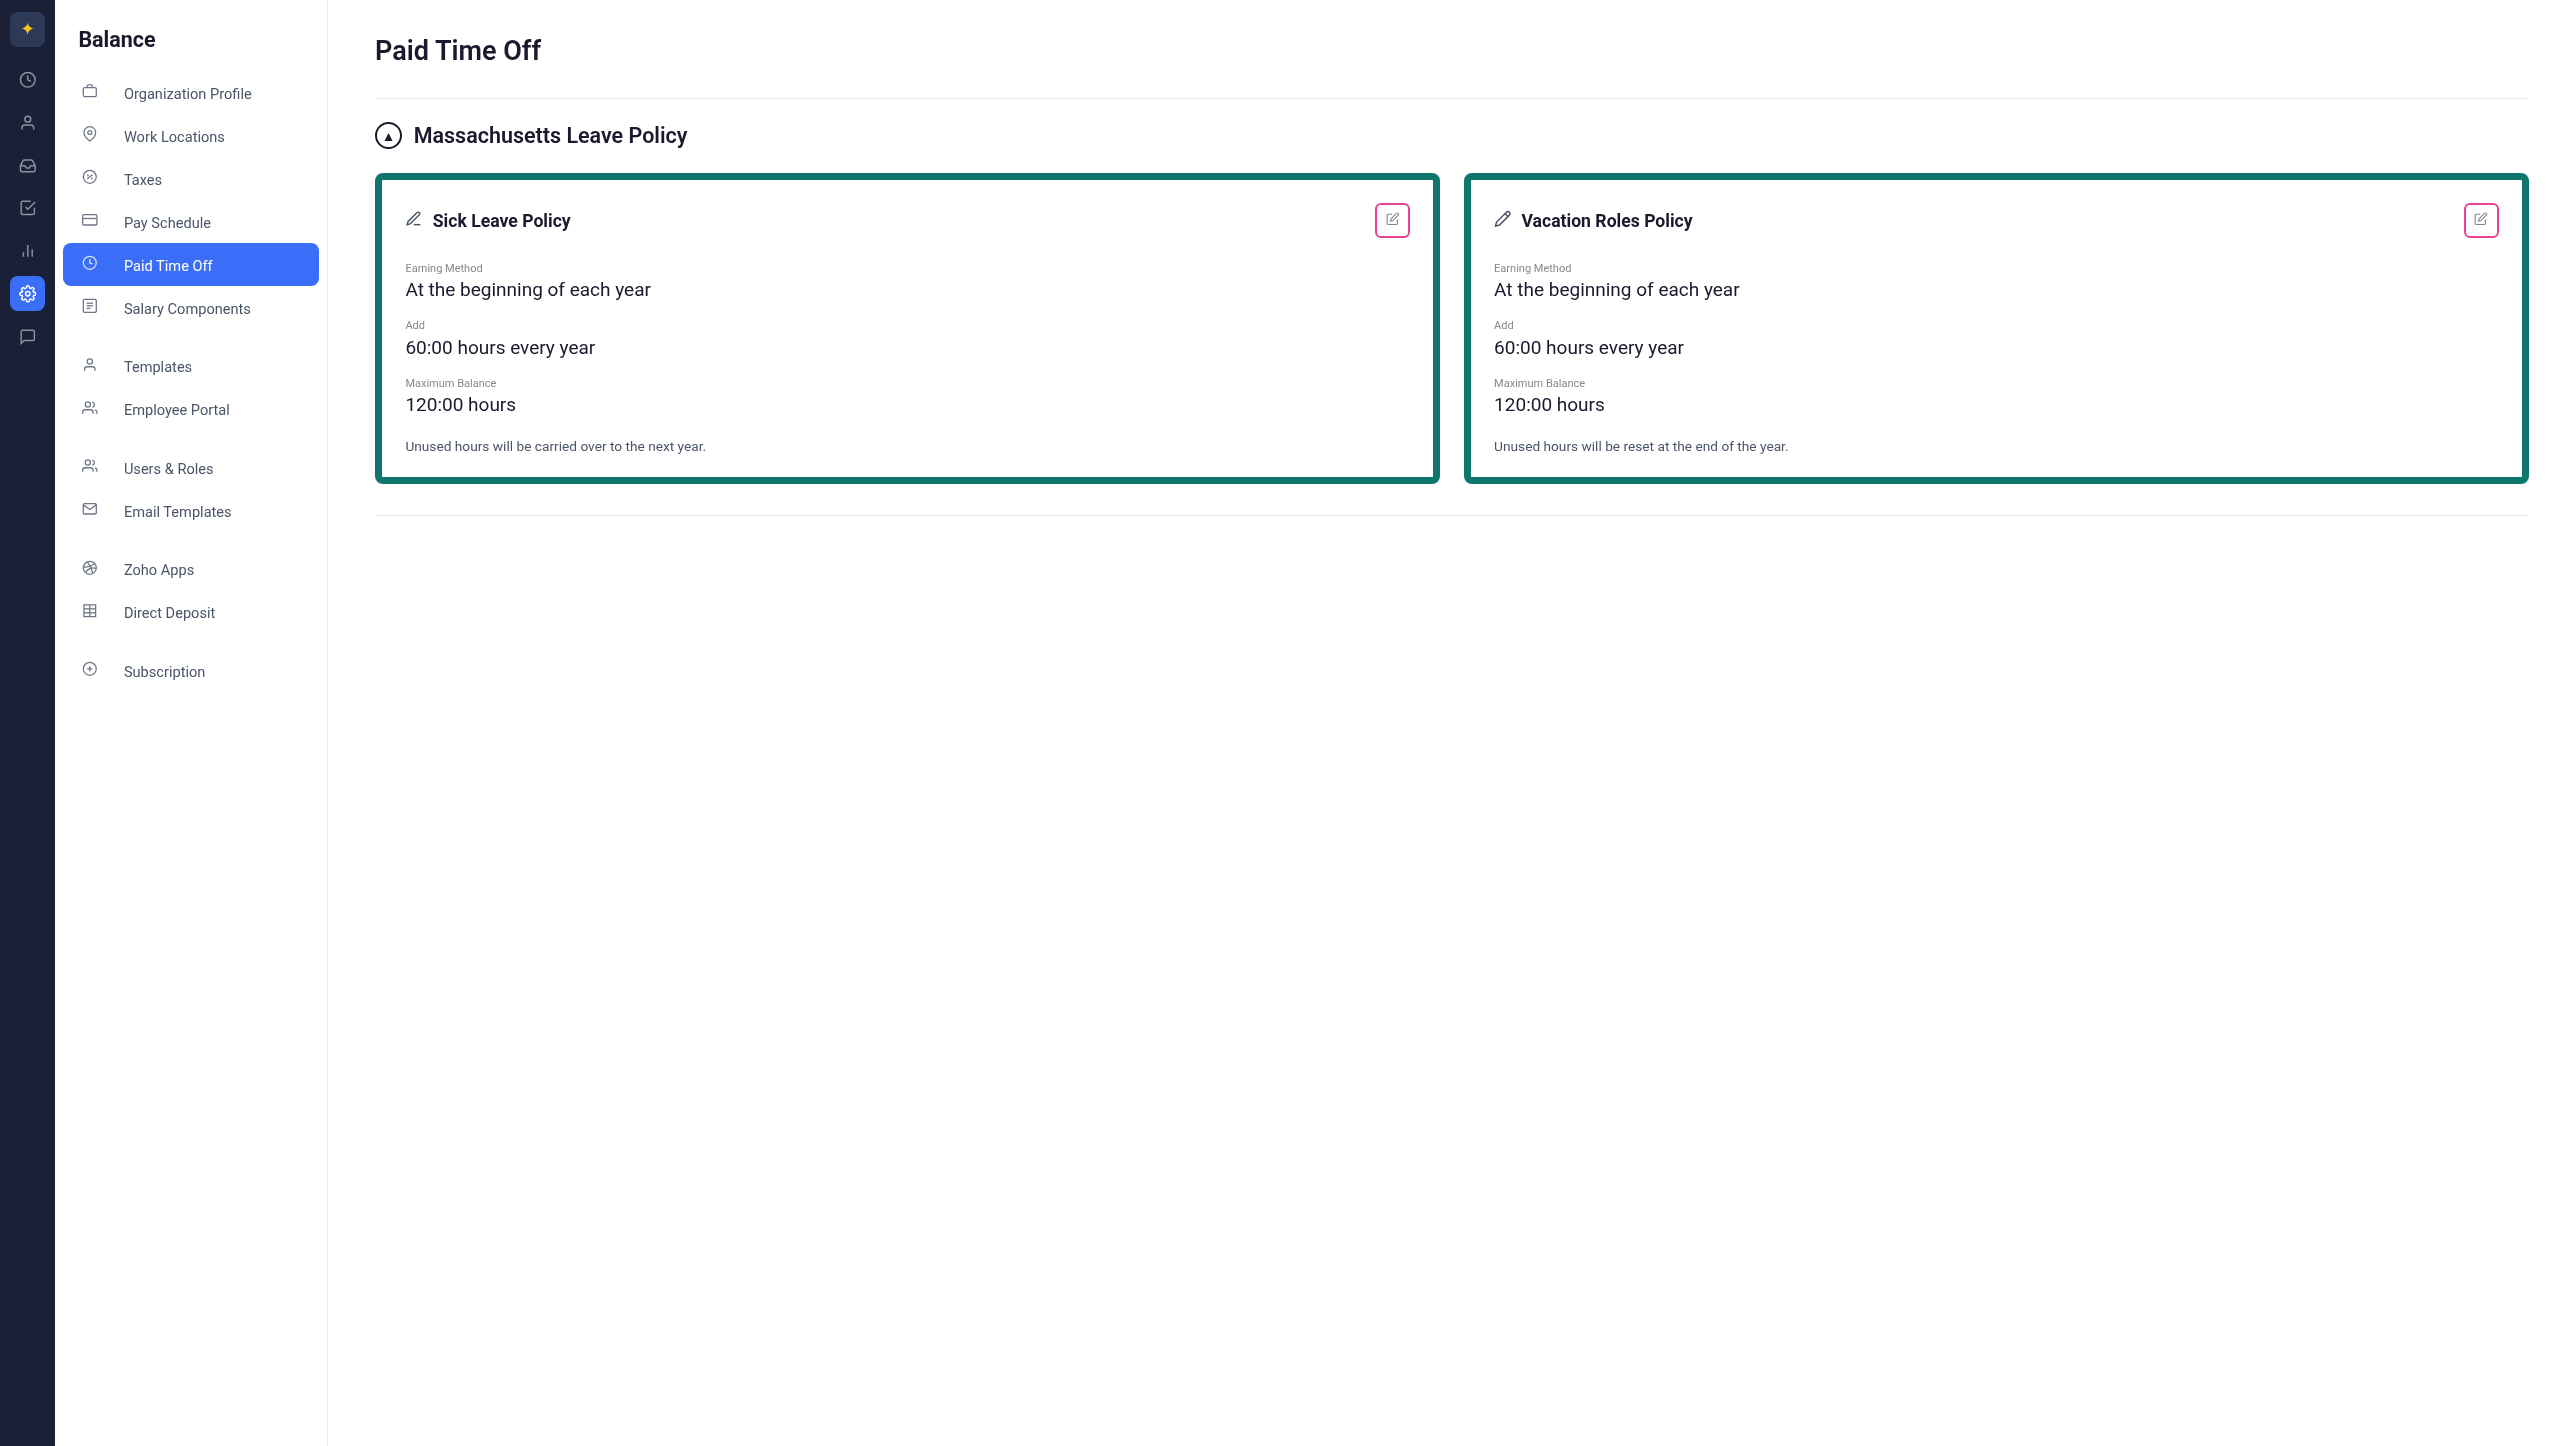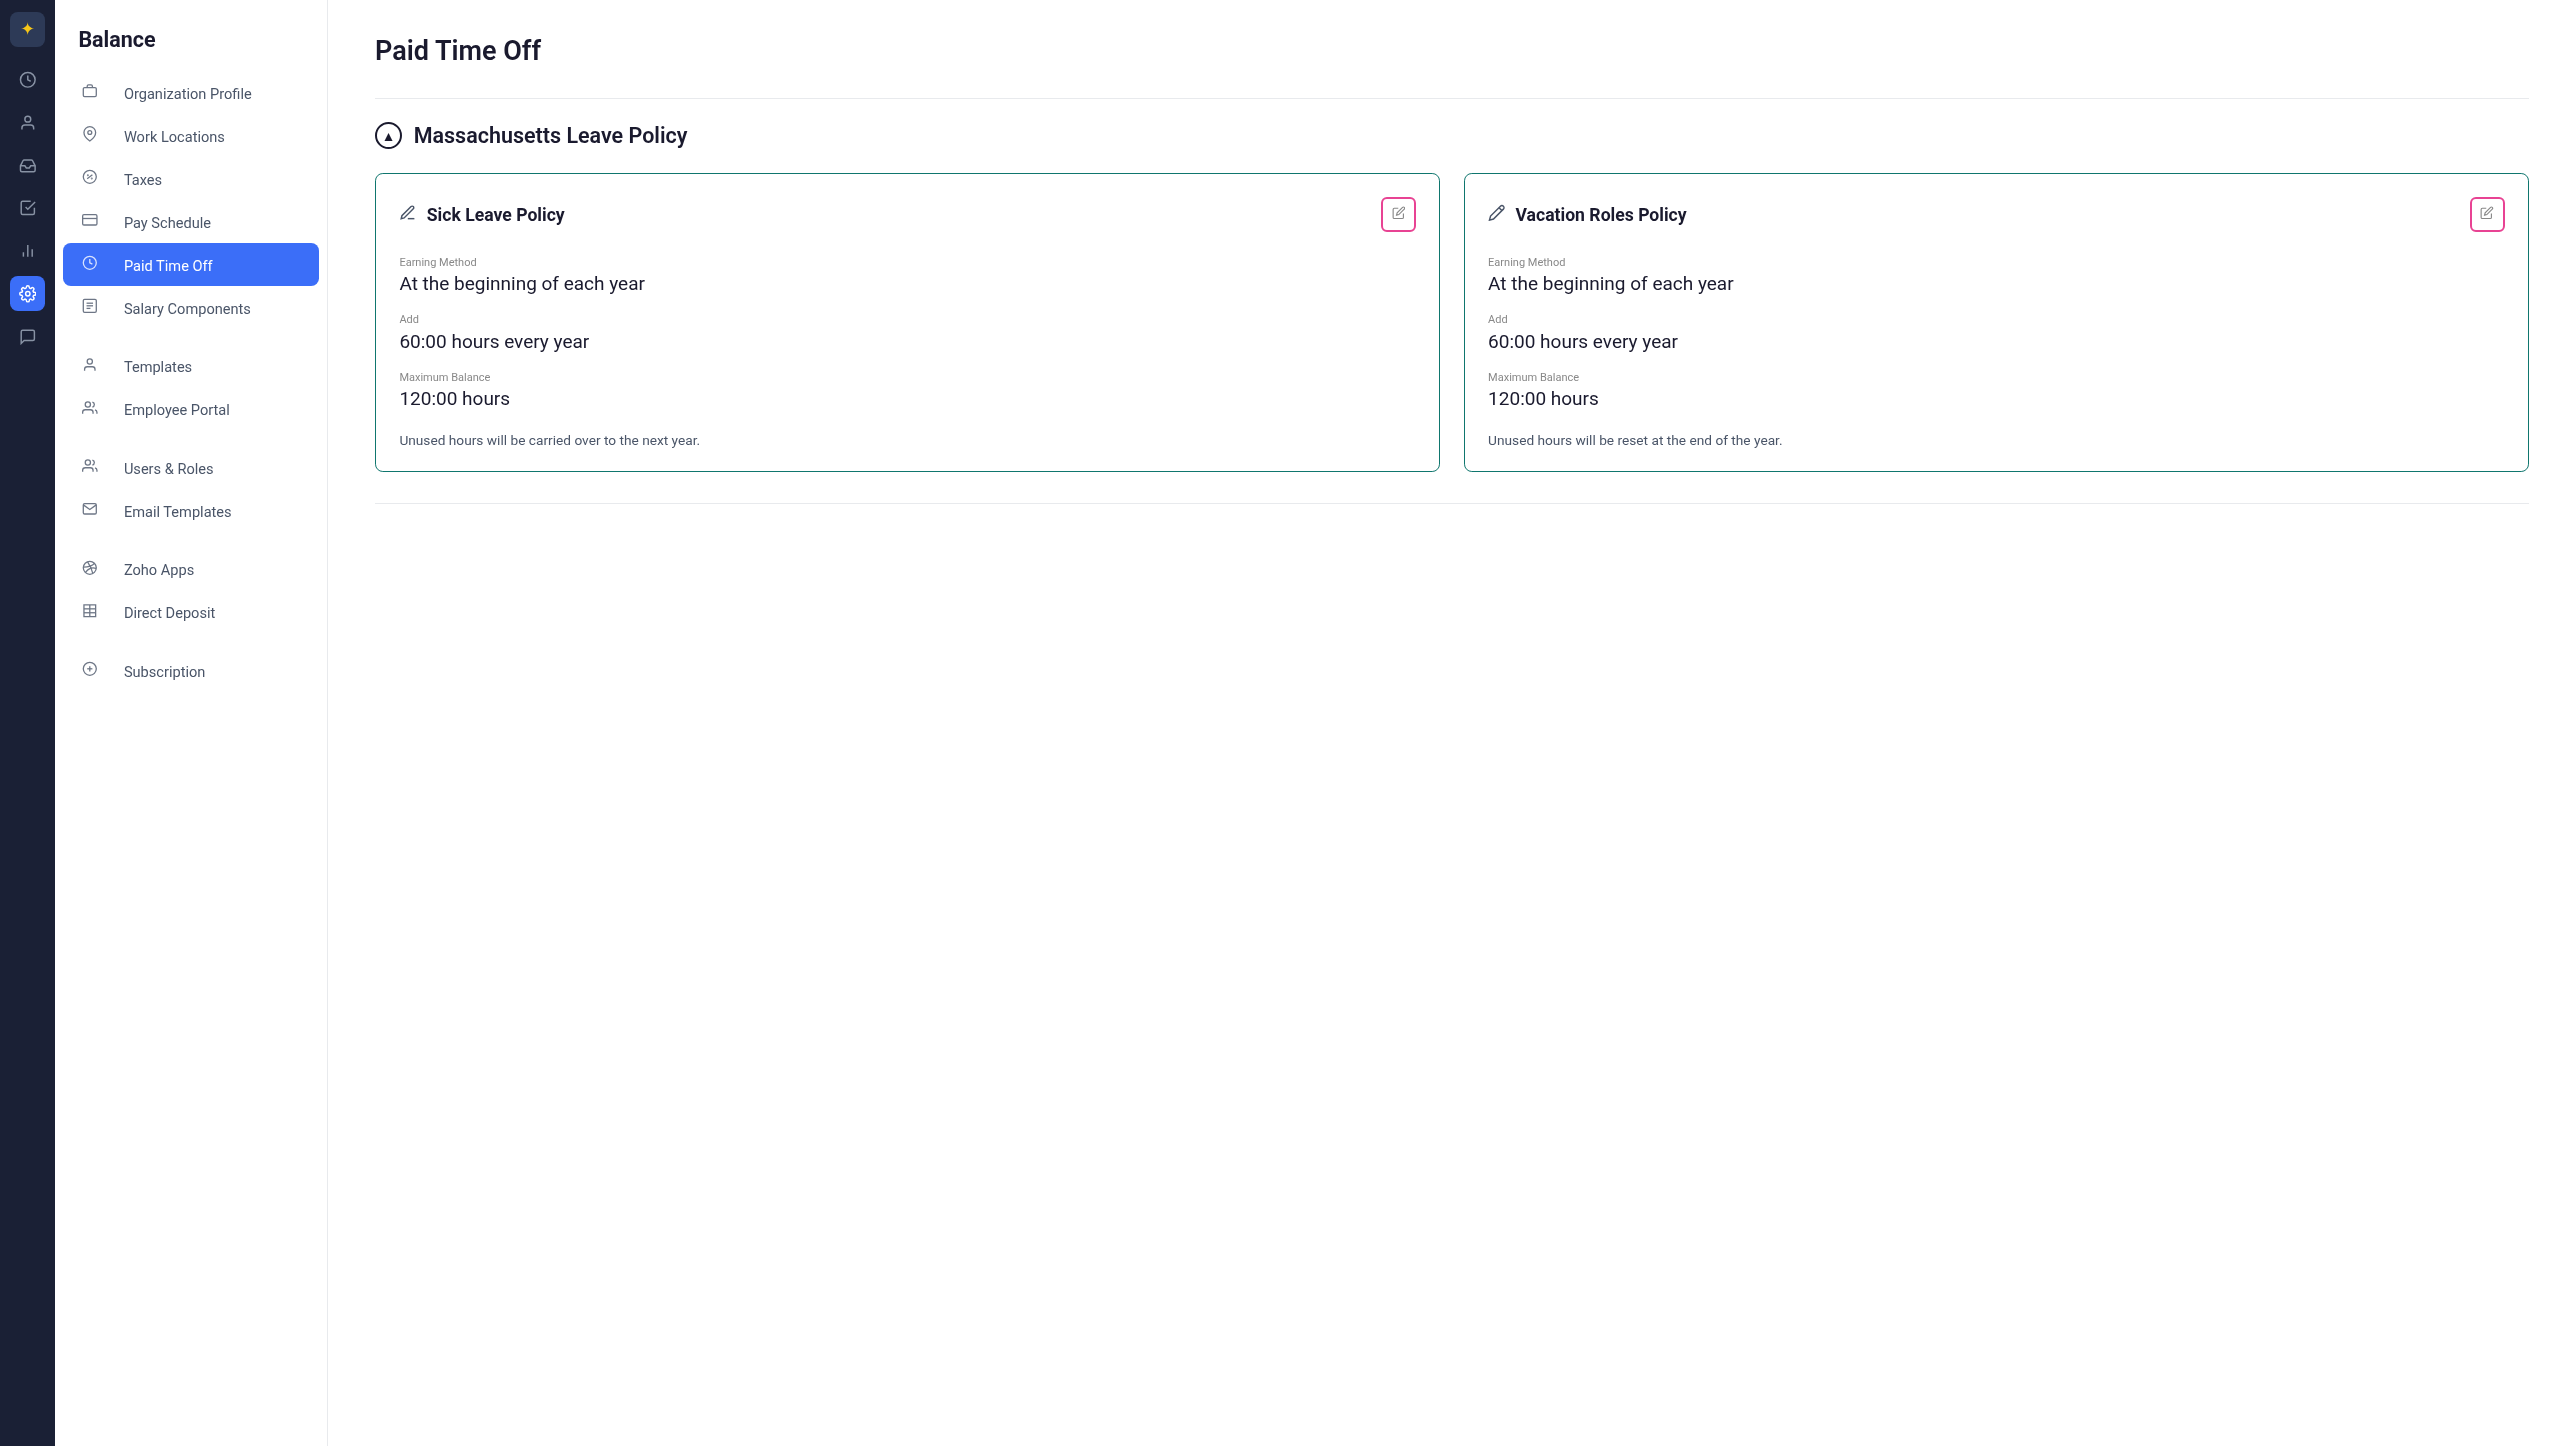--- a/index.html
+++ b/index.html
@@ -113,21 +113,21 @@
       color: #1a1a2e;
     }
 
     
     .policy-cards {
       display: flex;
       gap: 23.4px;
     }
     .policy-card {
       flex: 1;
-      border: 1px solid #0f766e;
+      border: 7px solid #0f766e;
       border-radius: 7.8px;
       padding: 23.4px;
       background: #fff;
       position: relative;
     }
     .card-header {
       display: flex;
       align-items: center;
       justify-content: space-between;
       margin-bottom: 23.4px;

